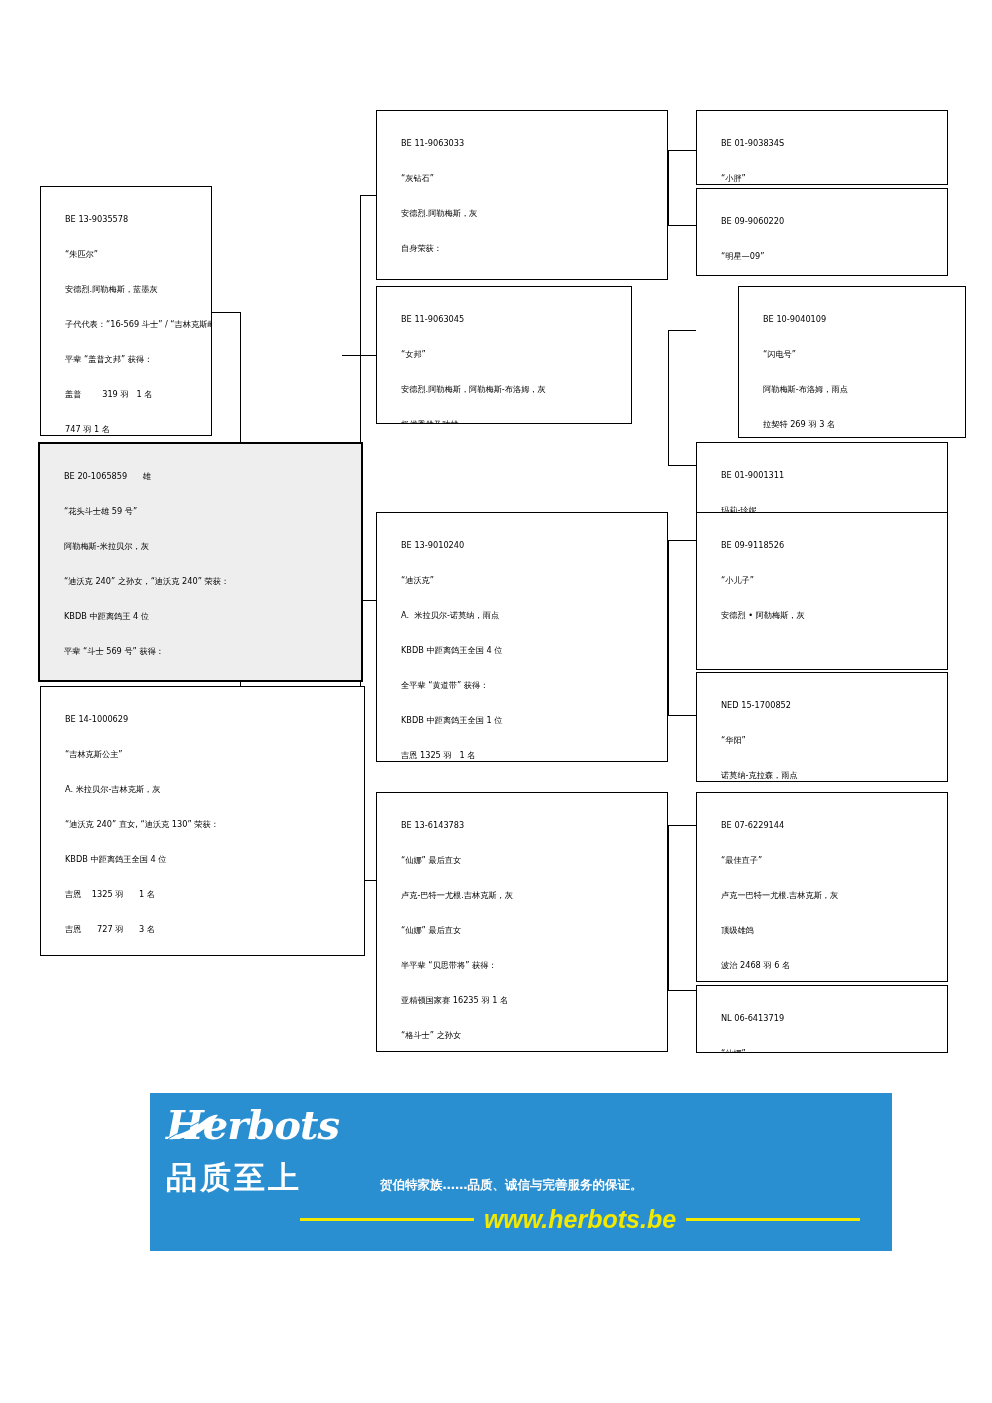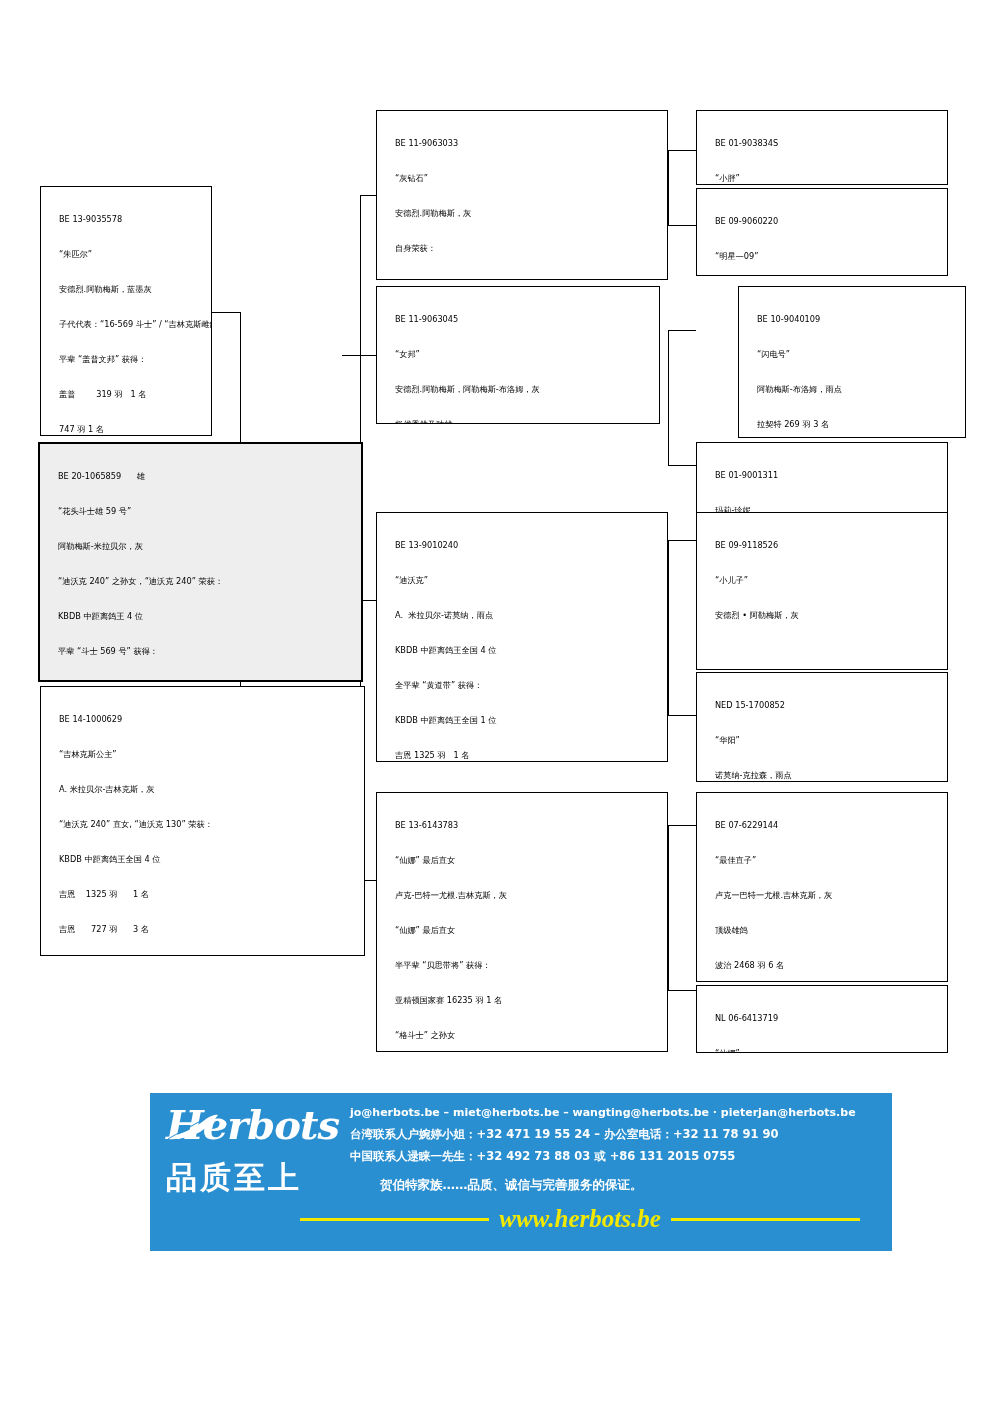--- a/index.html
+++ b/index.html
@@ -18,21 +18,21 @@
   .page {
     position: relative;
     width: 992px;
     height: 1403px;
   }
   .box {
     position: absolute;
     border: 1px solid #000;
     box-sizing: border-box;
     background: #fff;
-    padding: 4px 18px;
+    padding: 4px 24px;
     font-size: 8.2px;
     line-height: 1.42;
     white-space: pre-wrap;
     overflow: hidden;
   }
   .box.highlight {
     background: #eeeeee;
     border: 2px solid #000000;
   }
   .box .line {
@@ -119,21 +119,21 @@
     display: flex;
     align-items: center;
     gap: 10px;
   }
   .banner .url-rule {
     flex: 1;
     height: 3px;
     background: #f2e800;
   }
   .banner .url {
-    font-family: Liberation Serif, serif;
+    font-family: Liberation Sans, sans-serif;
     font-style: italic;
     font-weight: bold;
     font-size: 25px;
     color: #f2e800;
     white-space: nowrap;
   }
 </style>
 </head>
 <body>
 
@@ -254,21 +254,21 @@
     
     
     
     
     
     
     
     
   </div>
 
-  <div class="box" style="left:376px; top:286px; width:284px; height:138px;">
+  <div class="box" style="left:376px; top:286px; width:256px; height:138px;">
     <span class="line">BE 11-9063045</span>
     <span class="line">“女邦”</span>
     <span class="line">安德烈.阿勒梅斯，阿勒梅斯-布洛姆，灰</span>
     <span class="line">极优秀雌及种雄</span>
     
     
     
     
     
     
@@ -358,25 +358,20 @@
 
   <div class="banner">
     <div class="logo-wrap">
       <svg class="feather" viewBox="0 0 54 28">
         <path d="M2 24 C14 22 28 16 40 6 C44 3 50 1 52 2 C48 8 42 14 34 19 C25 24 12 27 2 26 Z" fill="#ffffff"></path>
         <path d="M2 26 C12 20 24 14 38 6" stroke="#2a8fd0" stroke-width="1" fill="none"></path>
       </svg>
       <div class="logo-script">Herbots</div>
       <div class="logo-cn">品质至上</div>
     </div>
-    <div class="contact">
-      <div class="l1">jo@herbots.be – miet@herbots.be – wangting@herbots.be · pieterjan@herbots.be</div>
-      <div class="l2">台湾联系人户婉婷小姐：+32 471 19 55 24 – 办公室电话：+32 11 78 91 90</div>
-      <div class="l3">中国联系人逯睐一先生：+32 492 73 88 03 或 +86 131 2015 0755</div>
-    </div>
     <div class="slogan">贺伯特家族……品质、诚信与完善服务的保证。</div>
     <div class="url-row">
       <div class="url-rule"></div>
       <div class="url">www.herbots.be</div>
       <div class="url-rule"></div>
     </div>
   </div>
 
 </div>
 

